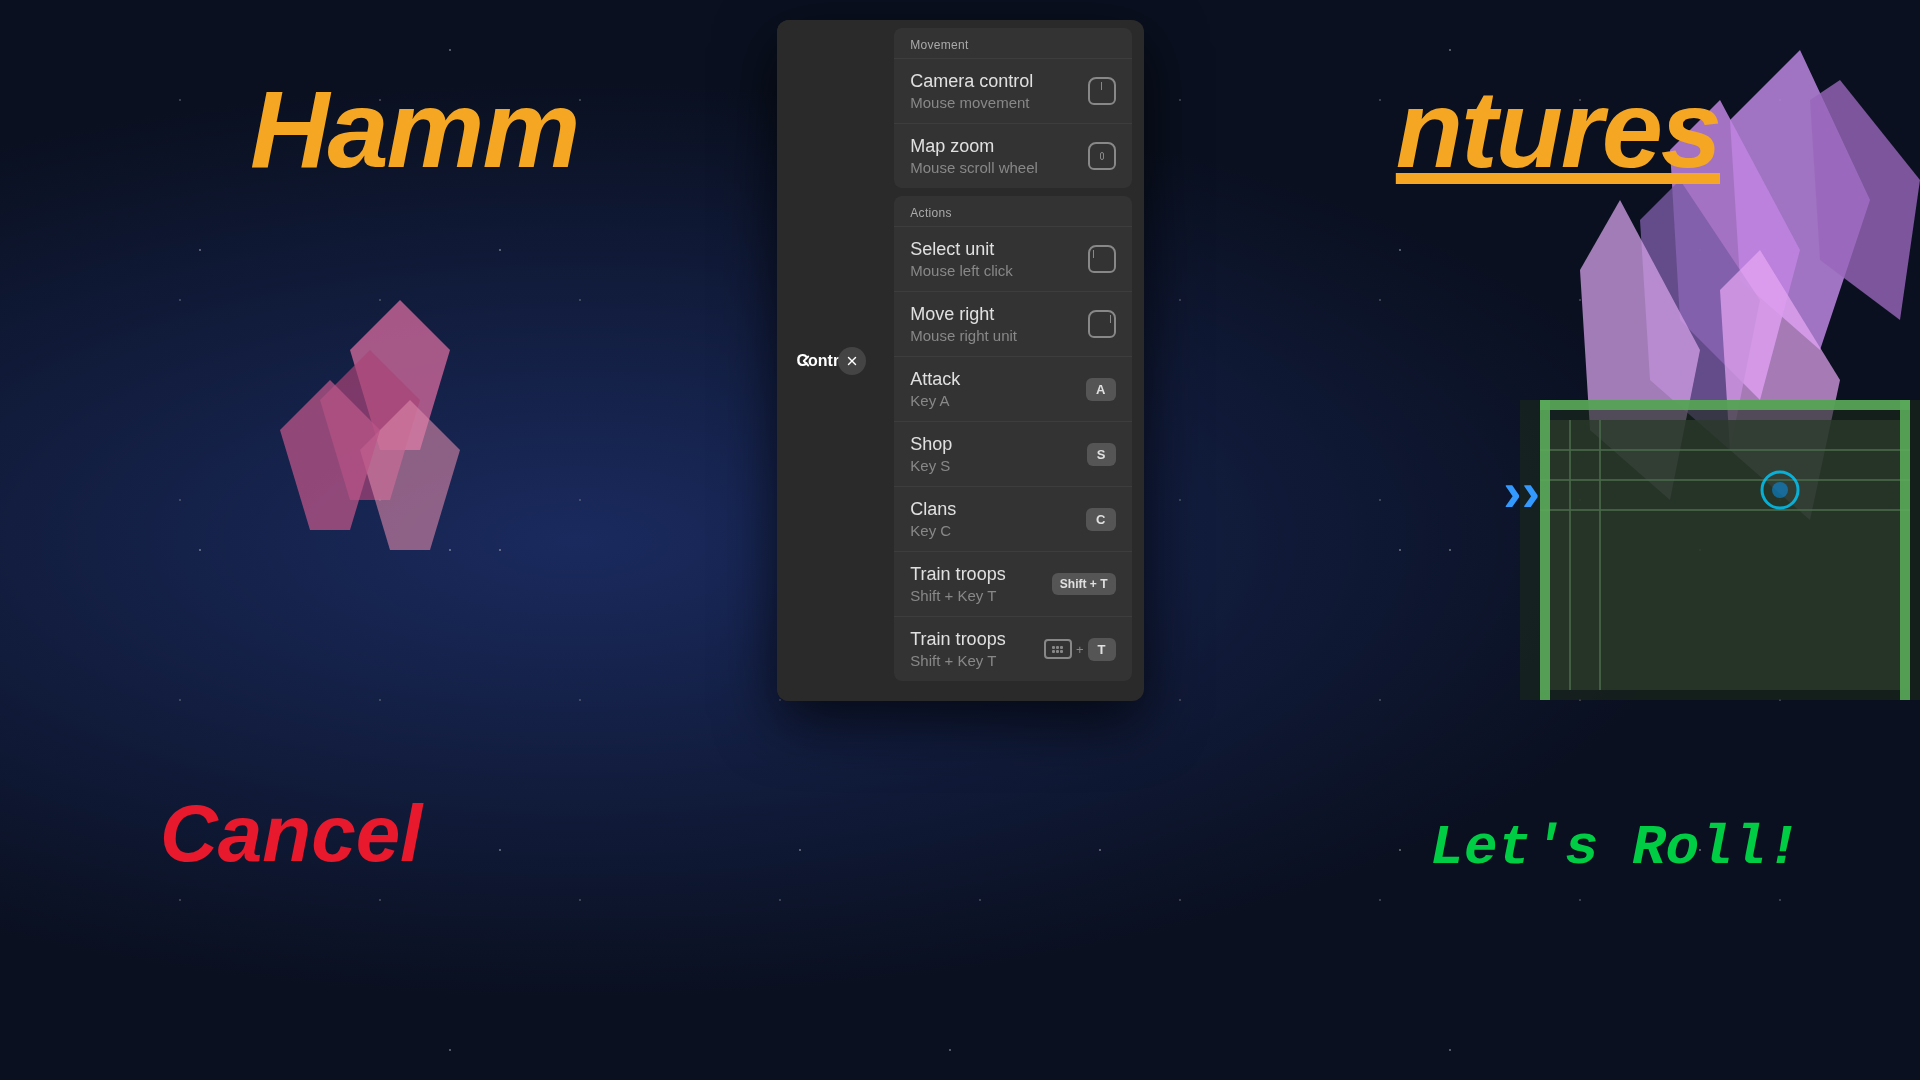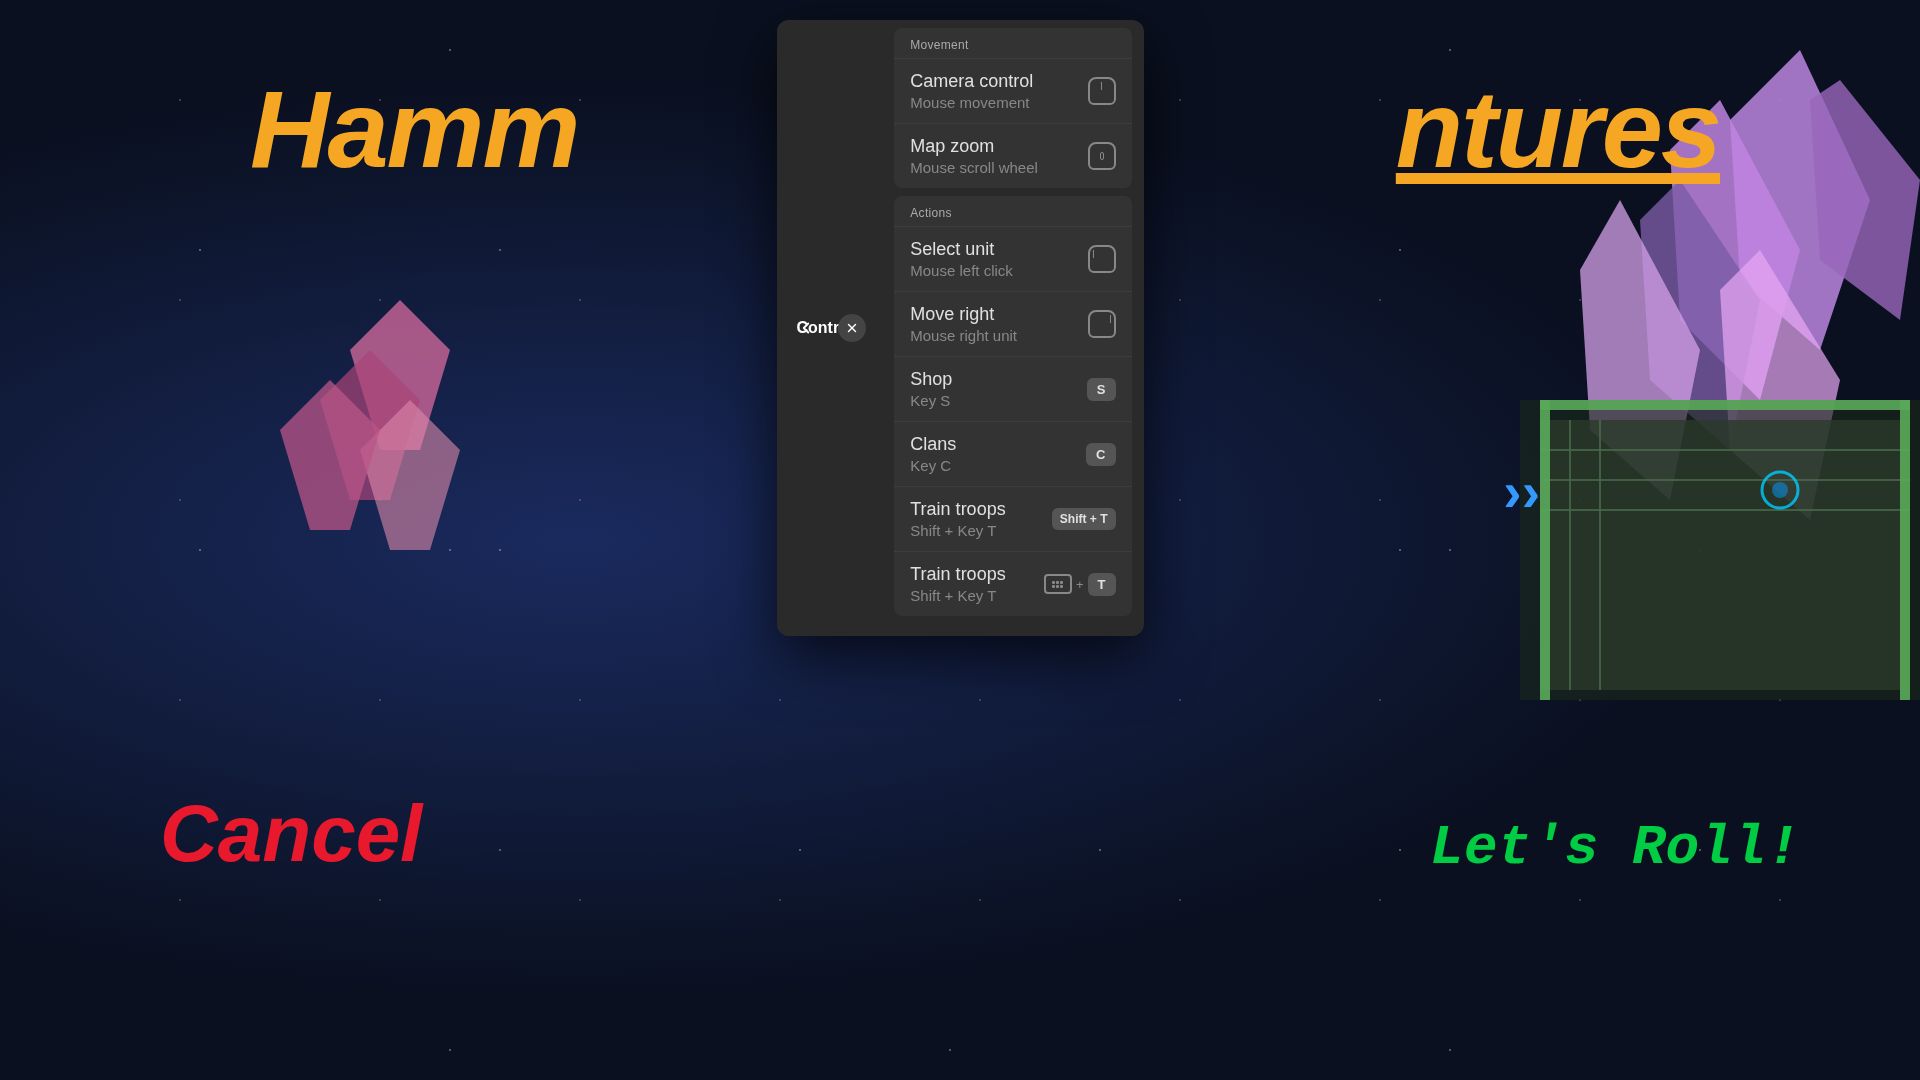--- a/index.html
+++ b/index.html
@@ -469,20 +469,29 @@
         <div class="control-item">
           <div class="control-info">
             <div class="control-name">Move right</div>
             <div class="control-key">Mouse right unit</div>
           </div>
           <div class="key-badge">
             <div class="mouse-right-icon"></div>
           </div>
         </div>
 
+        <div class="control-item">
+          <div class="control-info">
+            <div class="control-name">Attack</div>
+            <div class="control-key">Key A</div>
+          </div>
+          <div class="key-badge">
+            <div class="key-pill">A</div>
+          </div>
+        </div>
 
         <div class="control-item">
           <div class="control-info">
             <div class="control-name">Shop</div>
             <div class="control-key">Key S</div>
           </div>
           <div class="key-badge">
             <div class="key-pill">S</div>
           </div>
         </div>

